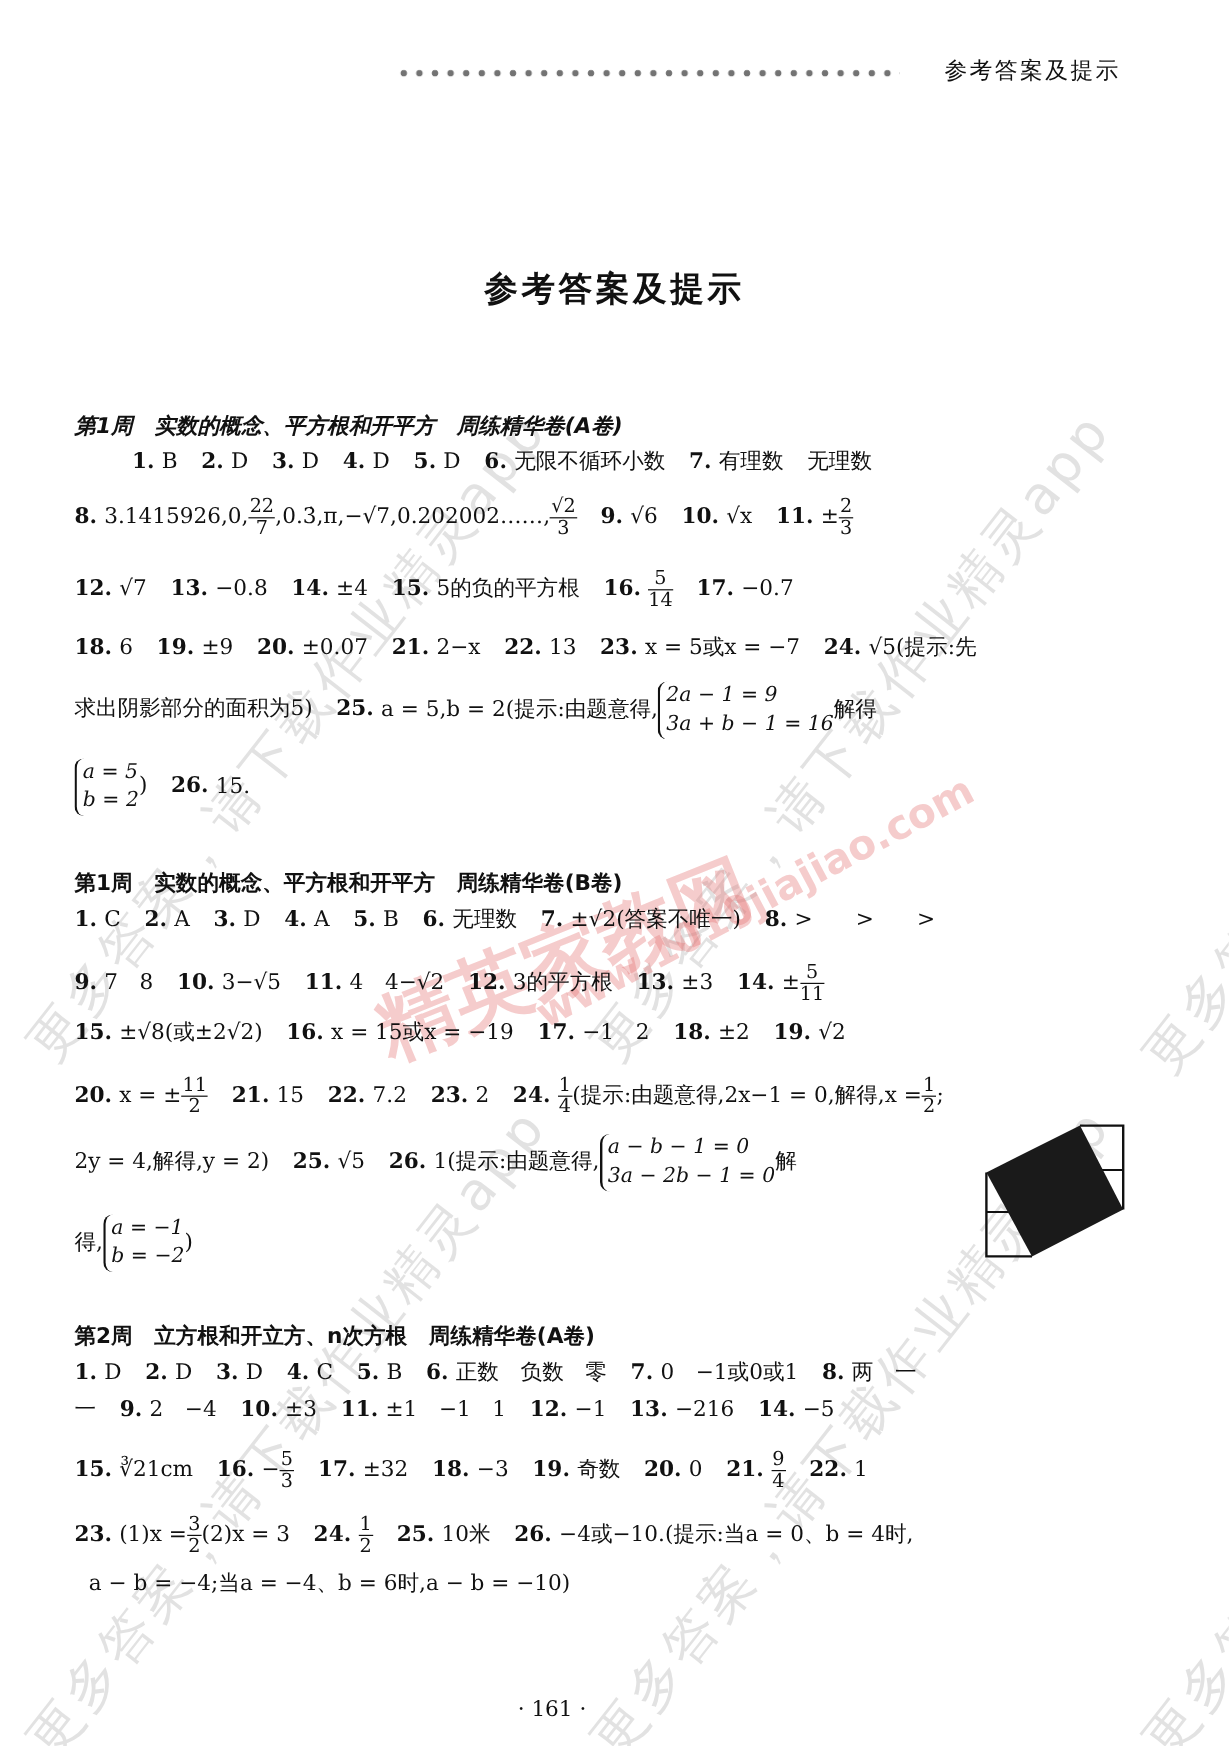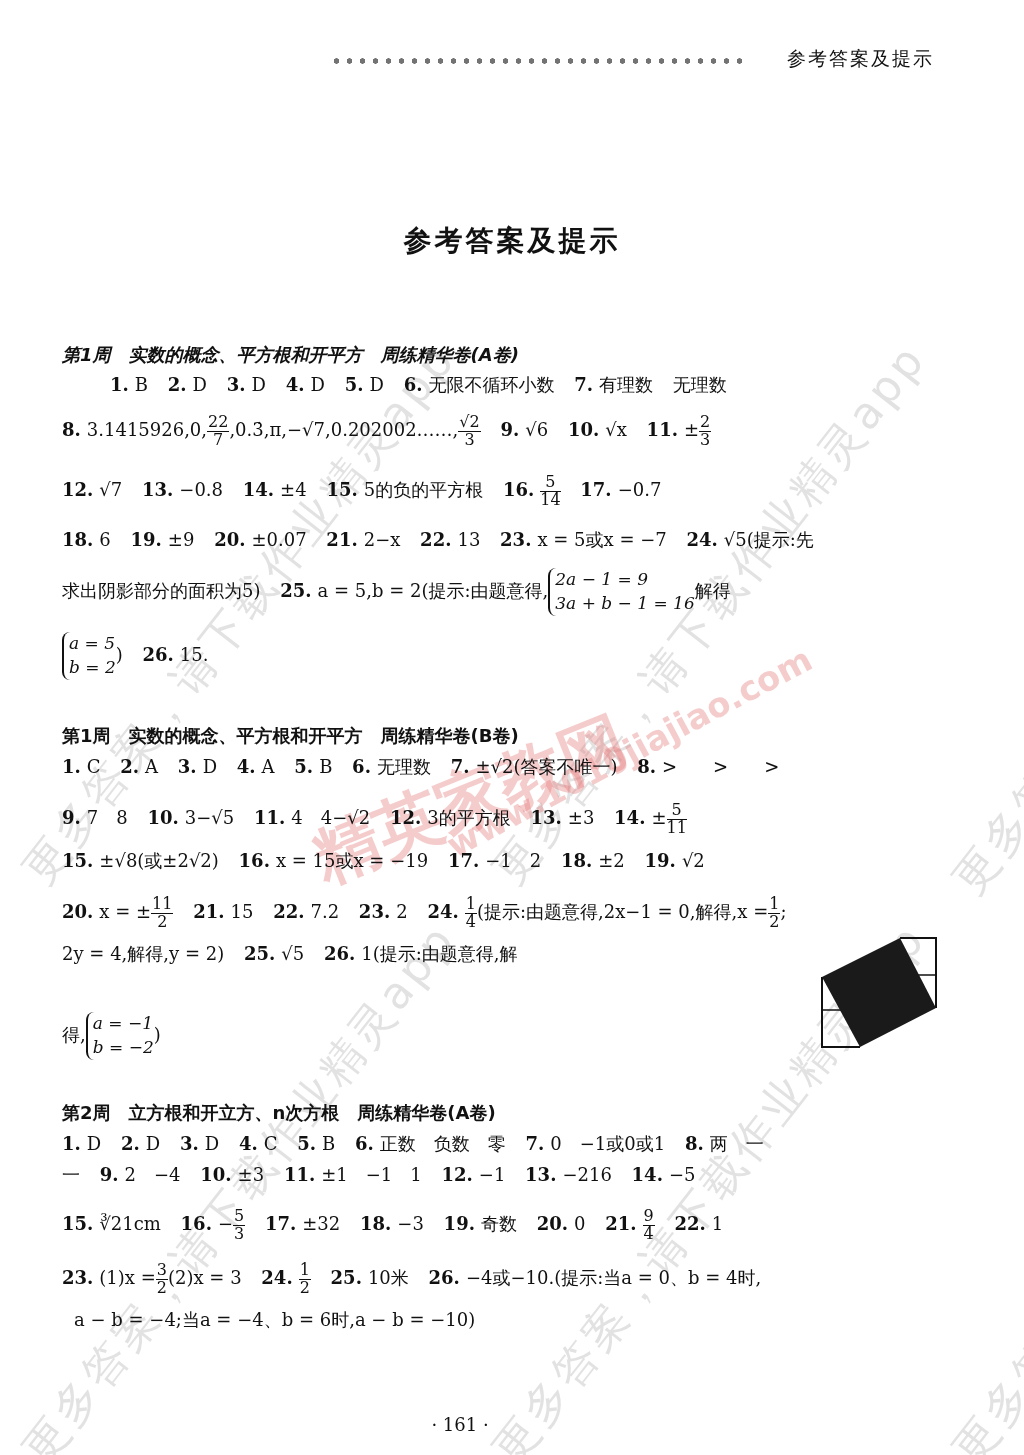--- a/index.html
+++ b/index.html
@@ -129,21 +129,21 @@
   <span class="n">20.</span><span>x = ±</span><span class="frac it"><span class="num">11</span><span>2</span></span>
   <span class="n">21.</span><span class="it">15</span>
   <span class="n">22.</span><span class="it">7.2</span>
   <span class="n">23.</span><span class="it">2</span>
   <span class="n">24.</span><span class="frac"><span class="num">1</span><span>4</span></span><span>(提示:由题意得,2x−1 = 0,解得,x =</span><span class="frac"><span class="num">1</span><span>2</span></span><span>;</span>
 </div>
 
 <div class="line" style="top:945px;">
   <span class="it">2y = 4,解得,y = 2)</span>
   <span class="n">25.</span><span class="it">√5</span>
-  <span class="n">26.</span><span>1(提示:由题意得,</span><span>解</span>
+  <span class="n">26.</span><span>1(提示:由题意得,</span><span class="sys"><span style="display:block">a − b − 1 = 0</span><span style="display:block">3a − 2b − 1 = 0</span></span><span>解</span>
 </div>
 
 <div class="line" style="top:1012px;">
   <span>得,</span><span class="sys"><span style="display:block">a = −1</span><span style="display:block">b = −2</span></span><span>)</span>
 </div>
 
 <svg class="figure" viewBox="818 934 124 118">
   <polyline points="900,938 936,938 936,1008" fill="none" stroke="#111" stroke-width="2"></polyline>
   <line x1="918" y1="975" x2="936" y2="975" stroke="#111" stroke-width="1.5"></line>
   <polyline points="822,977 822,1047 860,1047" fill="none" stroke="#111" stroke-width="2"></polyline>

